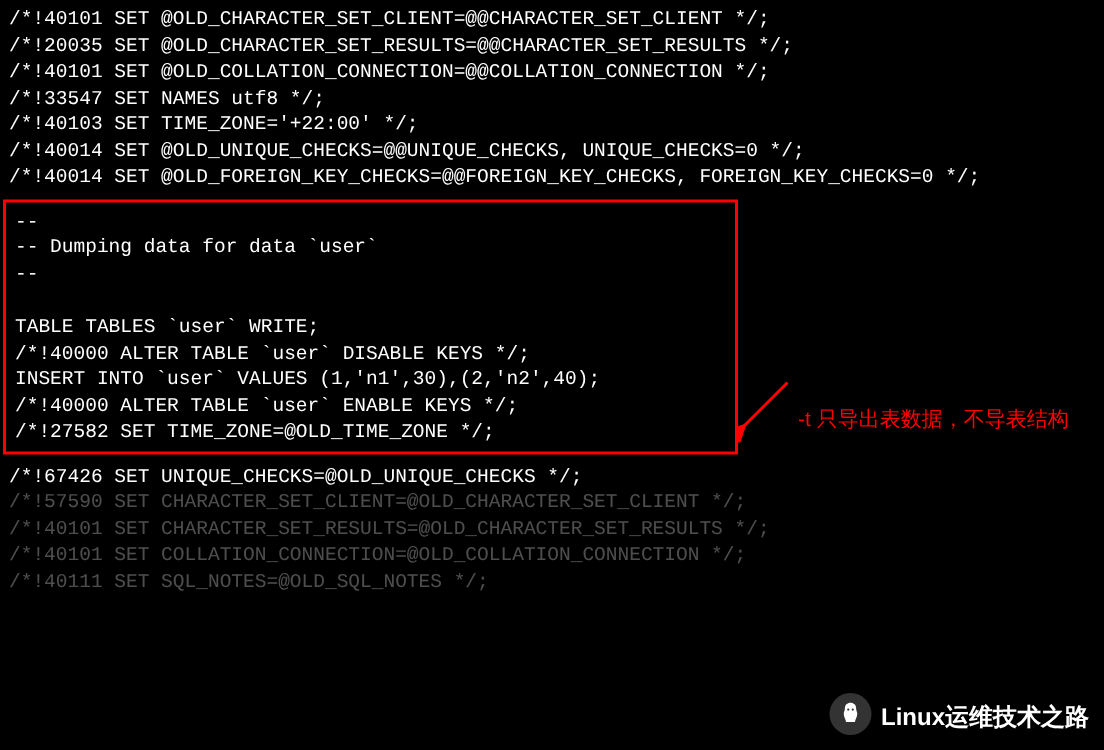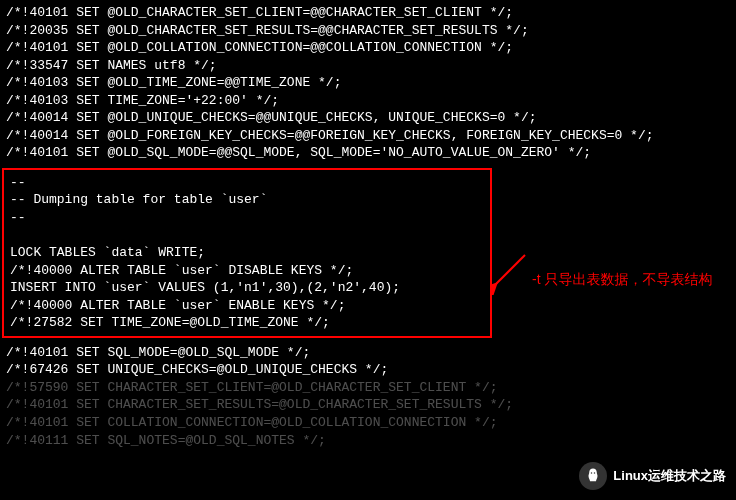--- a/index.html
+++ b/index.html
@@ -37,25 +37,25 @@
     position: absolute;
     left: 490px;
     top: 245px;
     pointer-events: none;
   }
   .watermark {
     position: absolute;
     right: 10px;
     bottom: 10px;
     display: flex;
-    align-items: center;
+    align-items: flex-end;
     gap: 6px;
     color: #fff;
     font-family: "Microsoft YaHei", sans-serif;
-    font-size: 13px;
+    font-size: 16px;
     font-weight: bold;
   }
   .watermark-icon {
     width: 28px;
     height: 28px;
     border-radius: 50%;
     background: #333;
     display: flex;
     align-items: center;
     justify-content: center;
@@ -64,41 +64,38 @@
   .dim { opacity: 0.3; }
 </style>
 </head>
 <body>
 
 <div id="top">
     <div class="line">/*!40101 SET @OLD_CHARACTER_SET_CLIENT=@@CHARACTER_SET_CLIENT */;</div>
     <div class="line">/*!20035 SET @OLD_CHARACTER_SET_RESULTS=@@CHARACTER_SET_RESULTS */;</div>
     <div class="line">/*!40101 SET @OLD_COLLATION_CONNECTION=@@COLLATION_CONNECTION */;</div>
     <div class="line">/*!33547 SET NAMES utf8 */;</div>
-    <div class="line">/*!40103 SET @OLD_TIME_ZONE=@@TIME_ZONE */;</div>
     <div class="line">/*!40103 SET TIME_ZONE='+22:00' */;</div>
     <div class="line">/*!40014 SET @OLD_UNIQUE_CHECKS=@@UNIQUE_CHECKS, UNIQUE_CHECKS=0 */;</div>
     <div class="line">/*!40014 SET @OLD_FOREIGN_KEY_CHECKS=@@FOREIGN_KEY_CHECKS, FOREIGN_KEY_CHECKS=0 */;</div>
-    <div class="line">/*!40101 SET @OLD_SQL_MODE=@@SQL_MODE, SQL_MODE='NO_AUTO_VALUE_ON_ZERO' */;</div>
   </div>
 
 <div class="highlight-box" id="mid">
     <div class="line">--</div>
-    <div class="line">-- Dumping table for table `user`</div>
+    <div class="line">-- Dumping data for data `user`</div>
     <div class="line">--</div>
     <div class="line">&nbsp;</div>
-    <div class="line">LOCK TABLES `data` WRITE;</div>
+    <div class="line">TABLE TABLES `user` WRITE;</div>
     <div class="line">/*!40000 ALTER TABLE `user` DISABLE KEYS */;</div>
     <div class="line">INSERT INTO `user` VALUES (1,'n1',30),(2,'n2',40);</div>
     <div class="line">/*!40000 ALTER TABLE `user` ENABLE KEYS */;</div>
     <div class="line">/*!27582 SET TIME_ZONE=@OLD_TIME_ZONE */;</div>
   </div>
 
 <div id="bot">
-    <div class="line">/*!40101 SET SQL_MODE=@OLD_SQL_MODE */;</div>
     <div class="line">/*!67426 SET UNIQUE_CHECKS=@OLD_UNIQUE_CHECKS */;</div>
     <div class="line dim">/*!57590 SET CHARACTER_SET_CLIENT=@OLD_CHARACTER_SET_CLIENT */;</div>
     <div class="line dim">/*!40101 SET CHARACTER_SET_RESULTS=@OLD_CHARACTER_SET_RESULTS */;</div>
     <div class="line dim">/*!40101 SET COLLATION_CONNECTION=@OLD_COLLATION_CONNECTION */;</div>
     <div class="line dim">/*!40111 SET SQL_NOTES=@OLD_SQL_NOTES */;</div>
   </div>
 
 <svg class="arrow" width="40" height="50">
   <defs>
     <marker id="ah" markerWidth="8" markerHeight="8" refX="2" refY="4" orient="auto">

